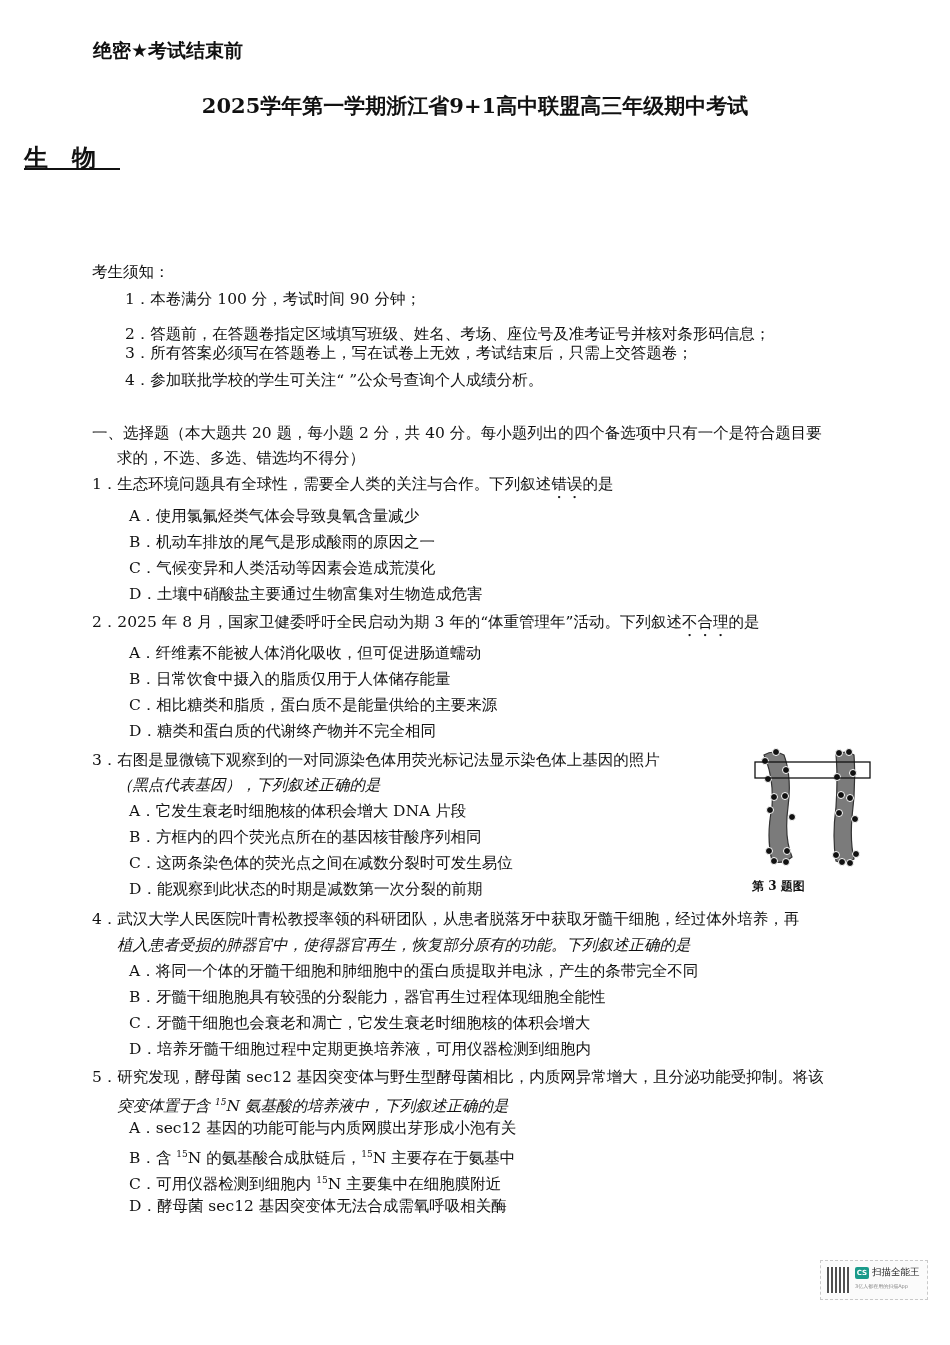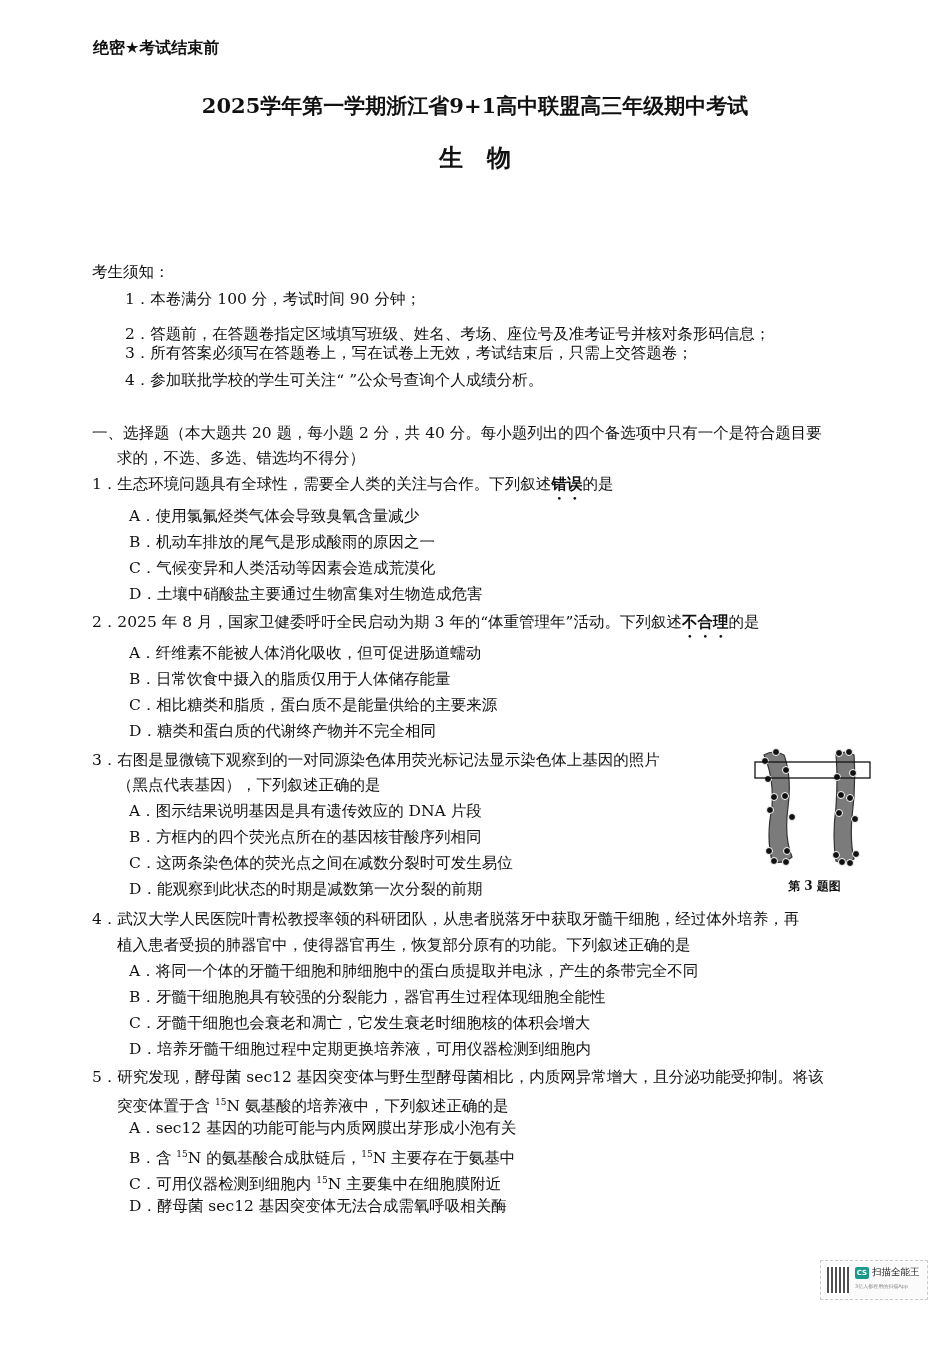--- a/index.html
+++ b/index.html
@@ -1,33 +1,33 @@
 <!DOCTYPE html>
 <html><head>
 <meta charset="utf-8">
 <style>
   html, body { margin:0; padding:0; background:#ffffff; }
   body { width:950px; height:1345px; position:relative; overflow:hidden;
          font-family:"DejaVu Serif", "Liberation Serif", serif; color:#111; }
   .abs { position:absolute; }
   .secret { left:93px; top:38px; font-family:"DejaVu Sans","Liberation Sans",sans-serif;
-            font-weight:bold; font-size:16px; letter-spacing:0; }
+            font-weight:bold; font-size:19px; letter-spacing:0; }
   .title { left:0; width:950px; top:92px; text-align:center; font-weight:bold; font-size:21px; }
-  .subject { left:0; width:950px; top:142px; text-align:center; font-weight:bold; font-size:24px; letter-spacing:24px; padding-left:24px; box-sizing:border-box;}
+  .subject { left:0; width:950px; top:142px; font-weight:bold; font-size:24px; letter-spacing:24px; padding-left:24px; box-sizing:border-box;text-decoration:underline;}
   .notice-h { left:92px; top:262px; font-size:15.5px; }
   .line { position:absolute; font-size:15.5px; white-space:nowrap; line-height:20px; }
   .n1 { left:125px; }
   .sec { left:92px;text-align:center; }
   .q  { left:92px; }
   .opt{ left:117px;margin-left:12px; }
-  .cont{ left:117px; }
-  .emph { text-emphasis: filled dot; -webkit-text-emphasis: filled dot; text-emphasis-position: under; font-weight: bold; -webkit-text-emphasis-position: under; }
+  .cont{ left:117px;font-style:italic; }
+  .emph { text-emphasis: filled dot; -webkit-text-emphasis: filled dot; text-emphasis-position: under; -webkit-text-emphasis-position: under; }
   sup { font-size:9px; vertical-align: 6px; }
   .fig { left:752px; top:747px; width:125px; height:125px; }
-  .fig-cap { left:752px; top:878px; width:125px; text-align:center; font-size:12px; font-weight:bold; }
+  .fig-cap { left:752px; top:878px; width:125px; font-size:12px; font-weight:bold; }
   .badge { left:820px; top:1260px; width:108px; height:40px; border:1px dashed #c9c9c9; background:#fbfbfb; box-sizing:border-box; }
   .badge .qr { position:absolute; left:6px; top:6px; width:22px; height:26px;
     background:
       repeating-linear-gradient(90deg,#333 0 2px,#fff 2px 4px),
       #333; opacity:.85; }
   .badge .cs { position:absolute; left:34px; top:6px; width:14px; height:12px; background:#1a9a8a; color:#fff;
     font-family:"DejaVu Sans","Liberation Sans",sans-serif; font-size:7px; font-weight:bold; text-align:center; line-height:12px; border-radius:2px; }
   .badge .name { position:absolute; left:51px; top:5px; font-family:"DejaVu Sans","Liberation Sans",sans-serif; font-size:9.5px; color:#222; }
   .badge .tag { position:absolute; left:34px; top:22px; font-family:"DejaVu Sans","Liberation Sans",sans-serif; font-size:5px; color:#888; white-space:nowrap; }
 </style>
@@ -58,21 +58,21 @@
 <div class="line q" style="top:612px">
   <span>2．2025 年 8 月，国家卫健委呼吁全民启动为期 3 年的“体重管理年”活动。下列叙述</span><span class="emph">不合理</span><span>的是</span>
 </div>
 <div class="line opt" style="top:643px">A．纤维素不能被人体消化吸收，但可促进肠道蠕动</div>
 <div class="line opt" style="top:669px">B．日常饮食中摄入的脂质仅用于人体储存能量</div>
 <div class="line opt" style="top:695px">C．相比糖类和脂质，蛋白质不是能量供给的主要来源</div>
 <div class="line opt" style="top:721px">D．糖类和蛋白质的代谢终产物并不完全相同</div>
 
 <div class="line q" style="top:750px">3．右图是显微镜下观察到的一对同源染色体用荧光标记法显示染色体上基因的照片</div>
 <div class="line cont" style="top:775px">（黑点代表基因），下列叙述正确的是</div>
-<div class="line opt" style="top:801px">A．图示结果说明基因是具有遗传效应的 DNA 片段</div>
+<div class="line opt" style="top:801px">A．它发生衰老时细胞核的体积会增大 DNA 片段</div>
 <div class="line opt" style="top:827px">B．方框内的四个荧光点所在的基因核苷酸序列相同</div>
 <div class="line opt" style="top:853px">C．这两条染色体的荧光点之间在减数分裂时可发生易位</div>
 <div class="line opt" style="top:879px">D．能观察到此状态的时期是减数第一次分裂的前期</div>
 
 <div class="abs fig">
   <svg width="125" height="125" viewBox="0 0 125 125">
     <path d="M12,8 Q22,2 32,8 Q40,30 36,60 Q32,90 40,110 Q30,118 20,114 Q14,90 20,60 Q22,30 12,8 Z" fill="#7b7b7b" stroke="#333" stroke-width="1.2"></path>
     <path d="M84,8 Q94,2 102,8 Q104,40 100,70 Q98,95 102,112 Q92,118 84,114 Q80,90 84,60 Q86,30 84,8 Z" fill="#7b7b7b" stroke="#333" stroke-width="1.2"></path>
     <g fill="#111" stroke="#fff" stroke-width="1">
       <circle cx="13" cy="14" r="3.5"></circle>

